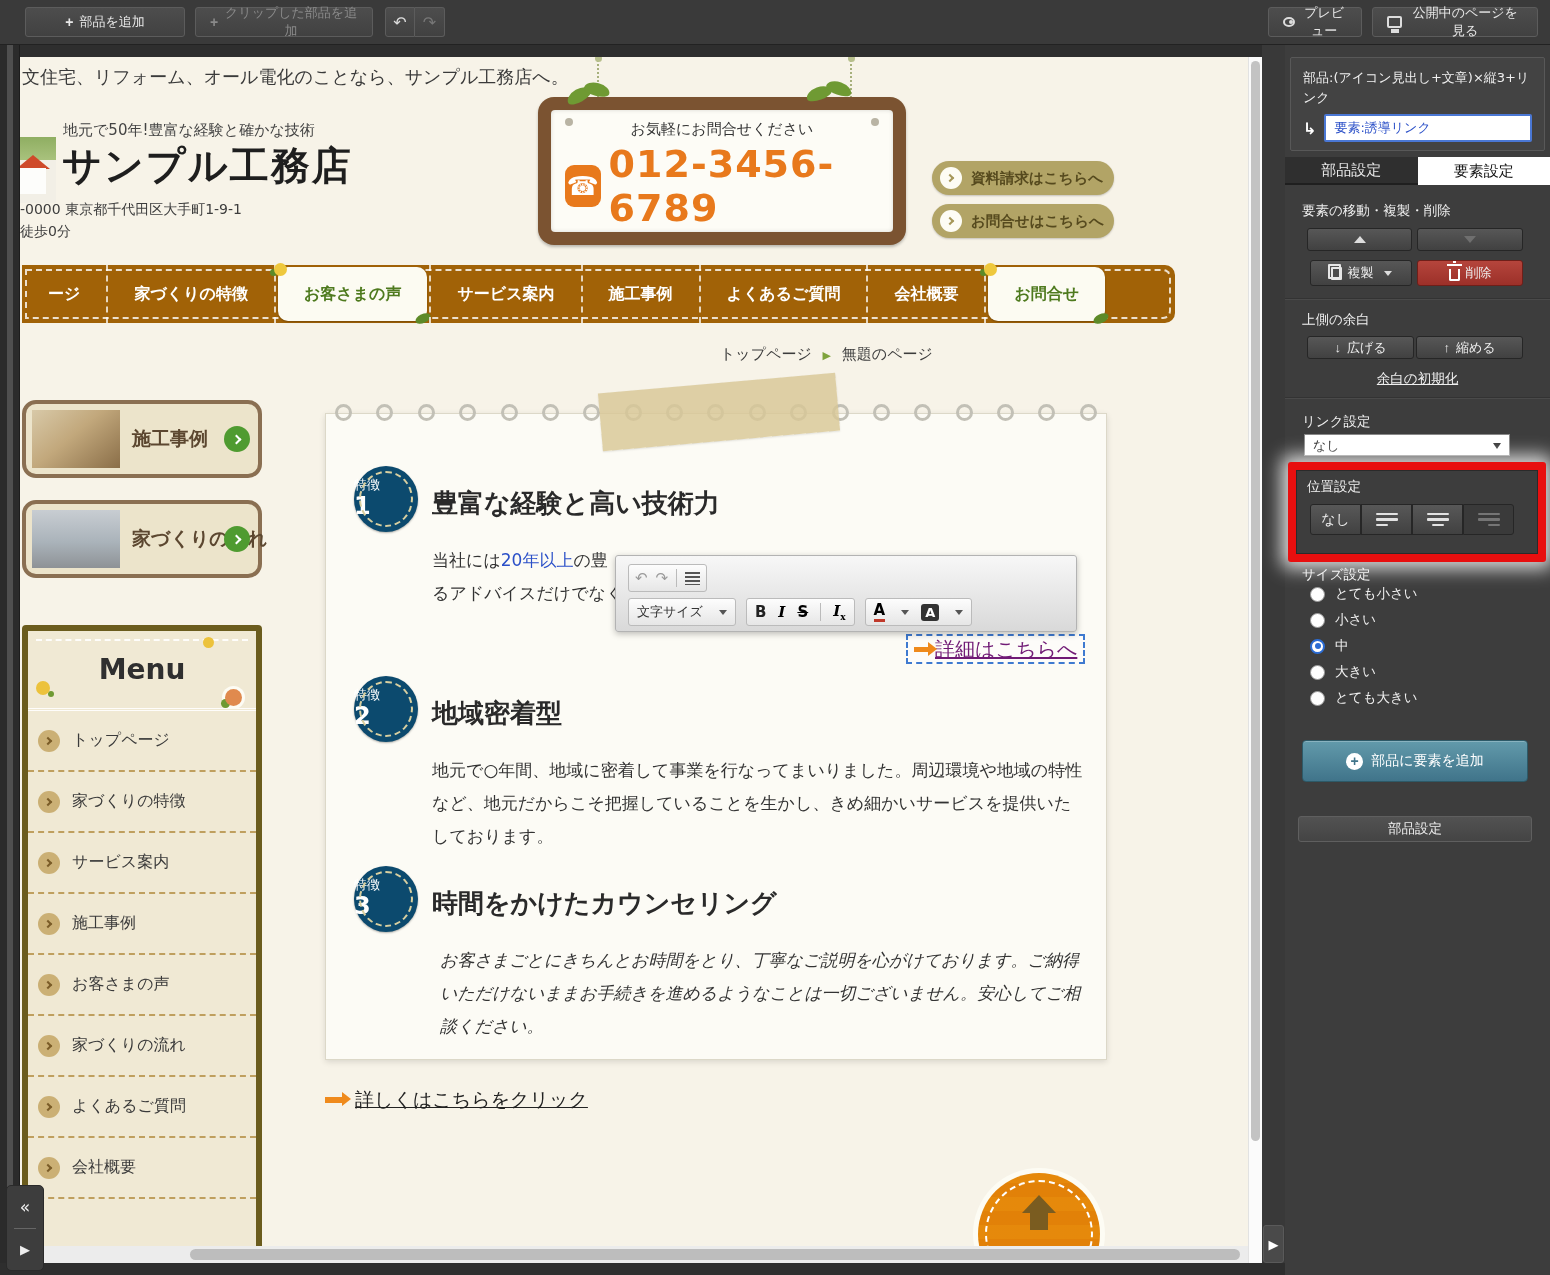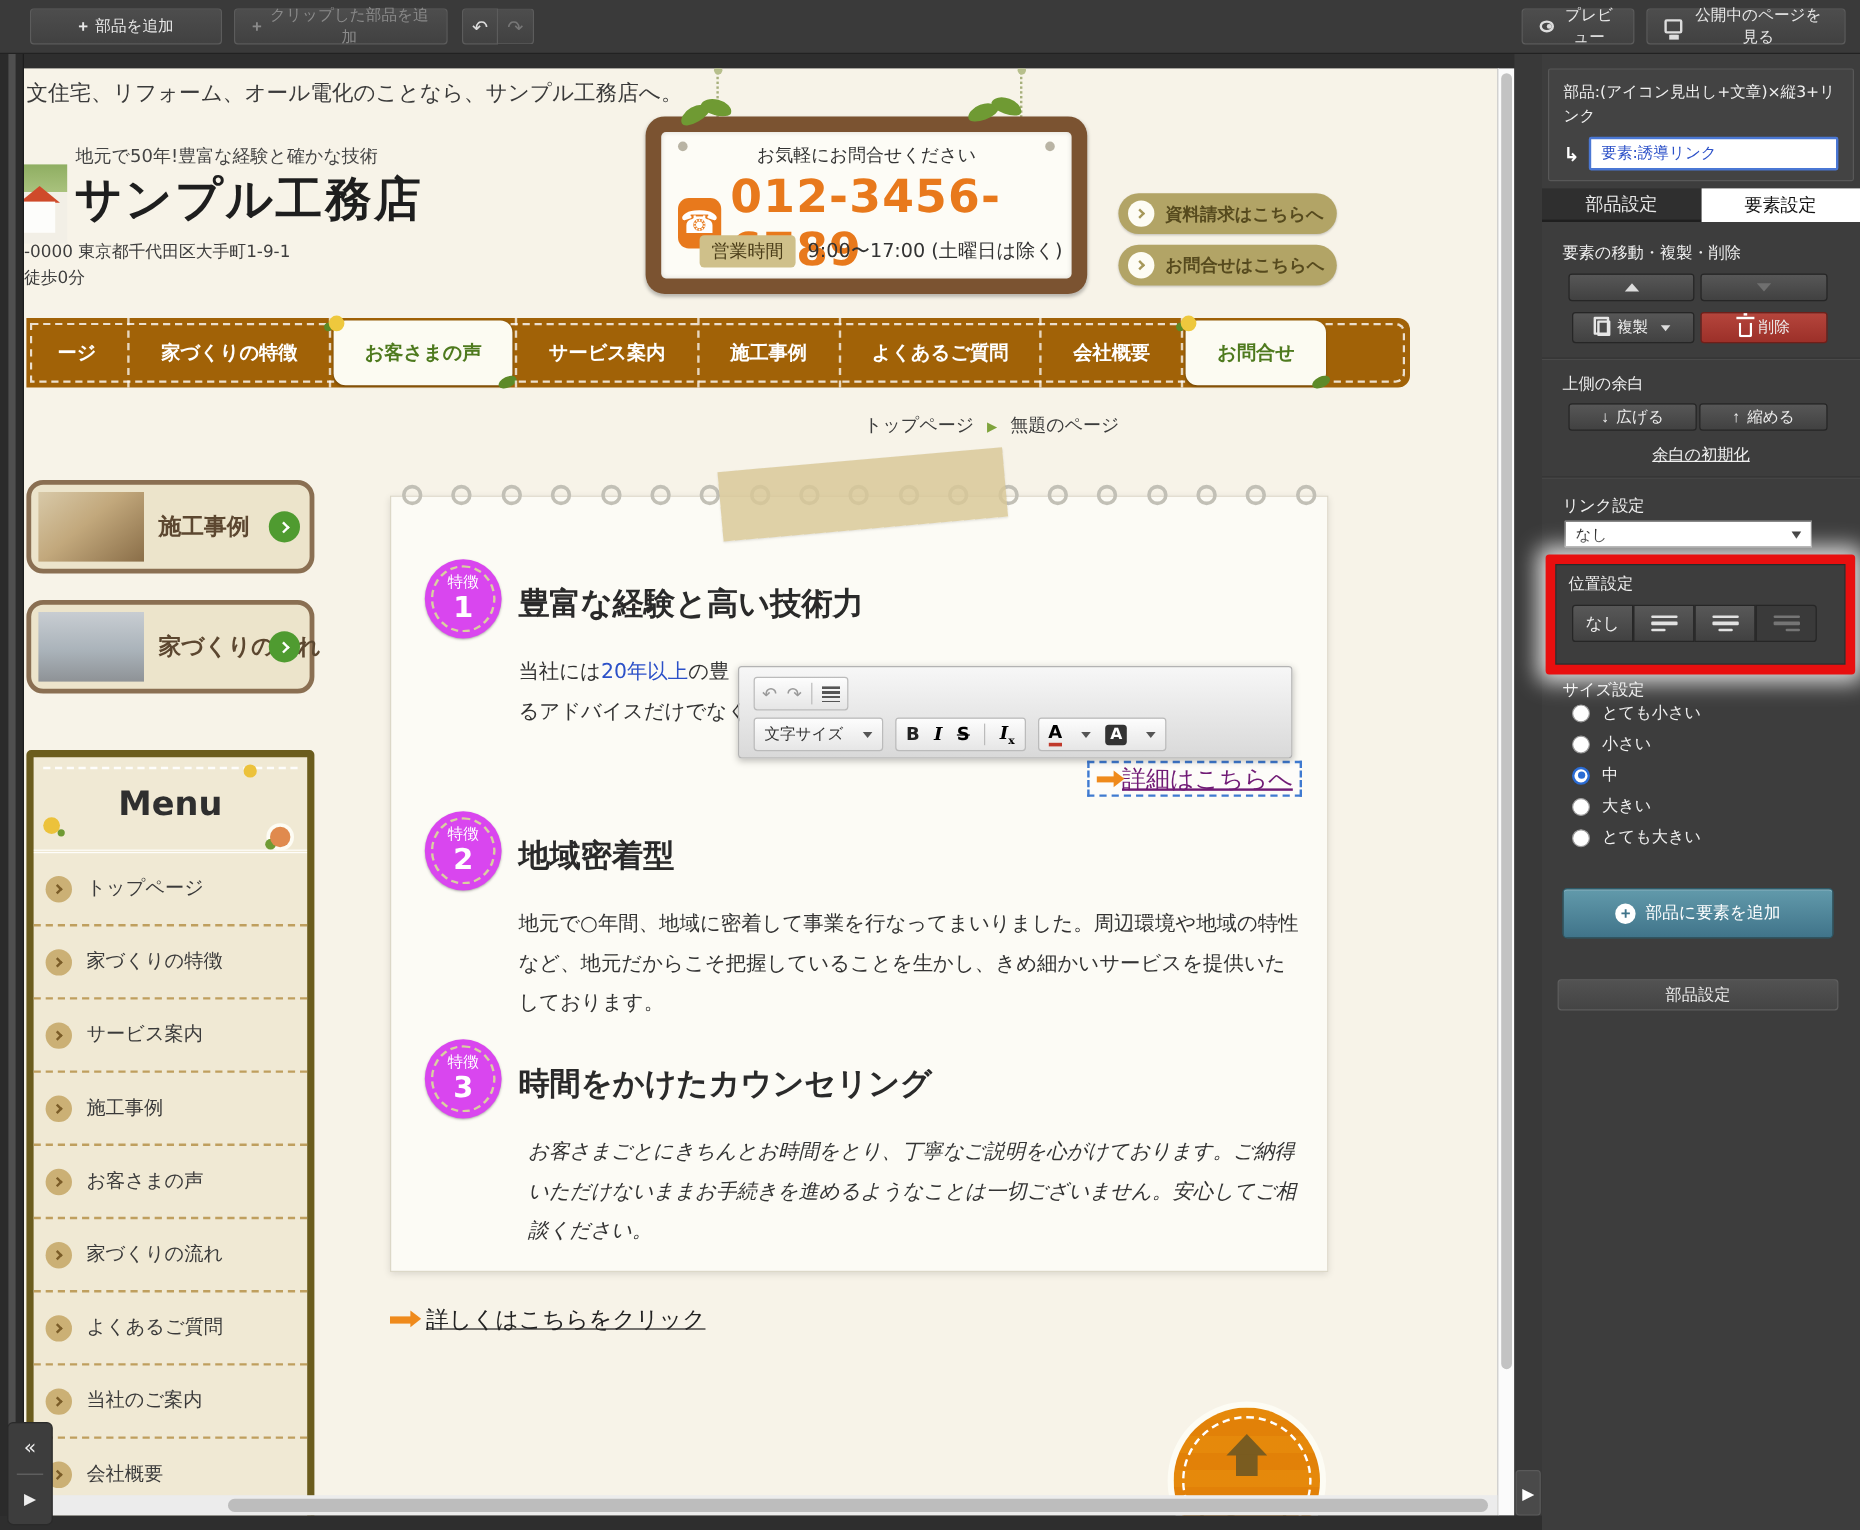--- a/index.html
+++ b/index.html
@@ -97,21 +97,21 @@
   .menu-list li { position:relative; height:61px; display:flex; align-items:center; padding-left:44px; font-size:16px; color:#3a3a3a; border-bottom:2px dashed #bf9f5e; cursor:pointer; }
   .menu-list .mgo { position:absolute; left:10px; width:22px; height:22px; background:#cbb075; border-radius:50%; display:flex; align-items:center; justify-content:center; }
   .menu-list .mgo .chev { width:6px; height:6px; border-right:2.5px solid #7a5c28; border-top:2.5px solid #7a5c28; transform:rotate(45deg); margin-left:-2px; }
 
   
   .notepad { position:absolute; left:305px; top:356px; width:782px; height:647px; background:#fcfbf5; border:1px solid #dcd8c8; box-shadow:0 2px 6px rgba(0,0,0,.12); }
   .rings { position:absolute; left:315px; top:347px; width:762px; display:flex; justify-content:space-between; z-index:5; }
   .rings span { width:17px; height:17px; border:3px solid #c2c0b6; border-radius:50%; background:transparent; }
   .tape { position:absolute; left:580px; top:326px; width:238px; height:58px; background:rgba(216,199,150,.82); transform:rotate(-5deg); z-index:6; box-shadow:0 1px 2px rgba(0,0,0,.1); }
 
-  .badge { position:absolute; width:64px; height:66px; background:#d946ef; border-radius:50%; color:#fff; text-align:center; box-shadow:0 1px 2px rgba(0,0,0,.3); }
+  .badge { position:absolute; width:64px; height:66px; background:#0c4a6e; border-radius:50%; color:#fff; box-shadow:0 1px 2px rgba(0,0,0,.3); }
   .badge::before { content:""; position:absolute; left:5px; top:5px; right:5px; bottom:5px; border:2px dashed #d9d0a0; border-radius:50%; }
   .badge .b1 { display:block; font-size:13px; margin-top:10px; }
   .badge .b2 { display:block; font-size:24px; font-weight:bold; line-height:1; }
   .f-title { position:absolute; font-size:26px; font-weight:bold; color:#2a2a2a; }
   .f-body { position:absolute; width:652px; font-size:17px; line-height:1.95; color:#333; }
   .blue-link { color:#2b50c8; }
 
   
   .etb { position:absolute; left:595px; top:498px; width:462px; height:77px; background:linear-gradient(#f7f7f7,#d9d9d9); border:1px solid #b3b3b3; border-radius:3px; box-shadow:0 2px 6px rgba(0,0,0,.25); z-index:8; }
   .etb-row1 { position:absolute; left:12px; top:8px; display:flex; align-items:center; height:28px; background:linear-gradient(#fdfdfd,#e6e6e6); border:1px solid #bbb; border-radius:3px; padding:0 6px; gap:8px; }
@@ -254,24 +254,20 @@
       <span class="leaf" style="left:268px;top:-10px;transform:rotate(-20deg);"></span>
       <span class="leaf" style="left:288px;top:-15px;transform:rotate(20deg);"></span>
       <div class="board-inner">
         <span class="nail" style="left:14px;"></span>
         <span class="nail" style="right:14px;"></span>
         <div class="board-note">お気軽にお問合せください</div>
         <div class="phone-row">
           <span class="phone-ico">☎</span>
           <span class="phone-num">012-3456-6789</span>
         </div>
-        <div class="hours-row">
-          <span class="hours-badge">営業時間</span>
-          <span class="hours-text">9:00〜17:00 (土曜日は除く)</span>
-        </div>
       </div>
     </div>
 
     <div class="cta" style="top:104px;">
       <span class="circ">
           <span class="chev"></span>
         </span>
       <span class="txt">資料請求はこちらへ</span>
     </div>
     <div class="cta" style="top:147px;">
@@ -368,26 +364,20 @@
         <li>
             <span class="mgo">
               <span class="chev"></span>
             </span>
             <span>よくあるご質問</span>
           </li>
         <li>
             <span class="mgo">
               <span class="chev"></span>
             </span>
-            <span>当社のご案内</span>
-          </li>
-        <li>
-            <span class="mgo">
-              <span class="chev"></span>
-            </span>
             <span>会社概要</span>
           </li>
         <li></li>
       </ul>
     </div>
 
     <div class="notepad">
       <div class="badge" style="left:28px;top:52px;">
         <span class="b1">特徴</span>
         <span class="b2">1</span>

